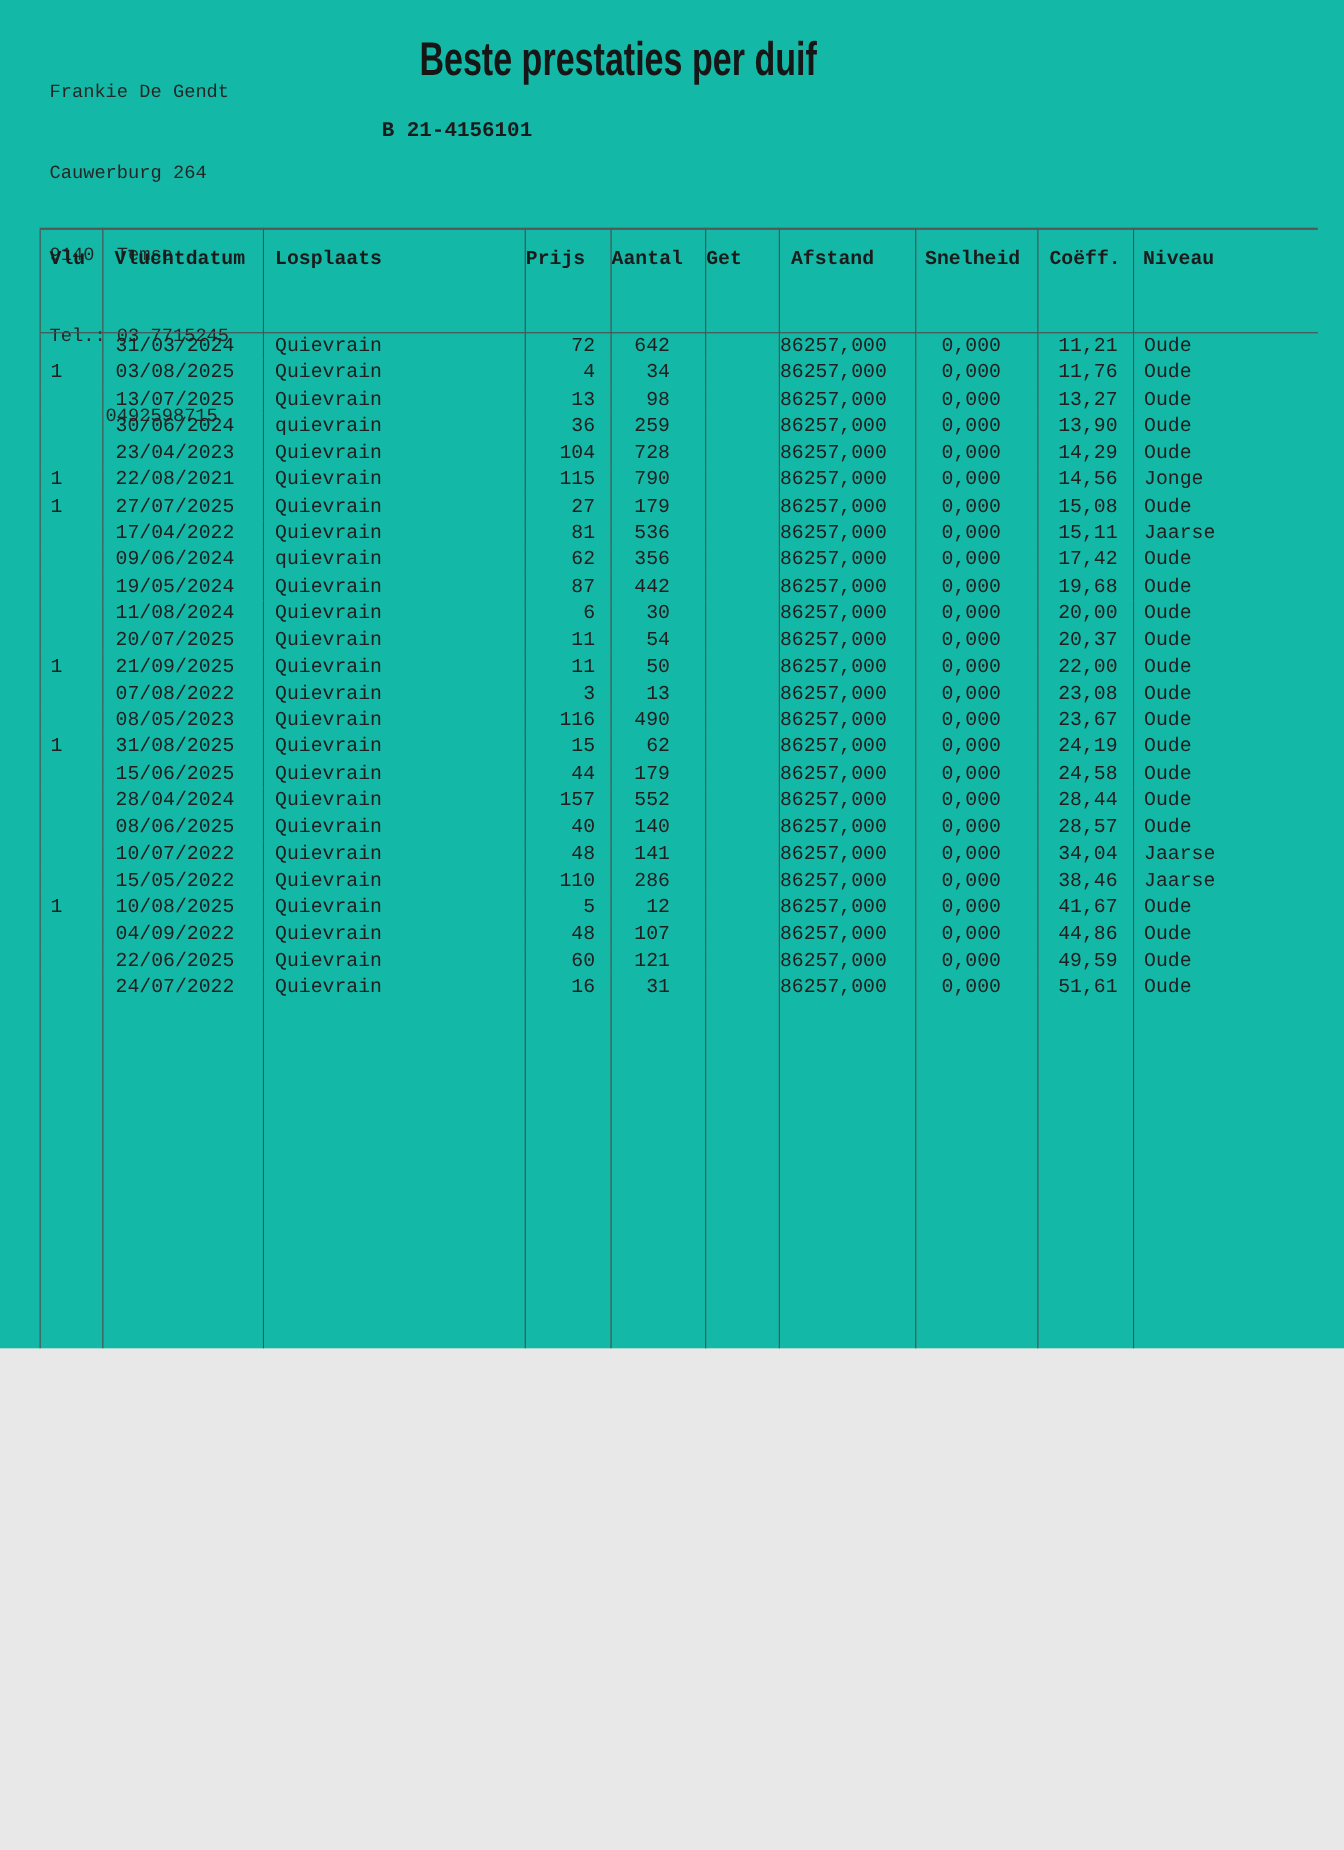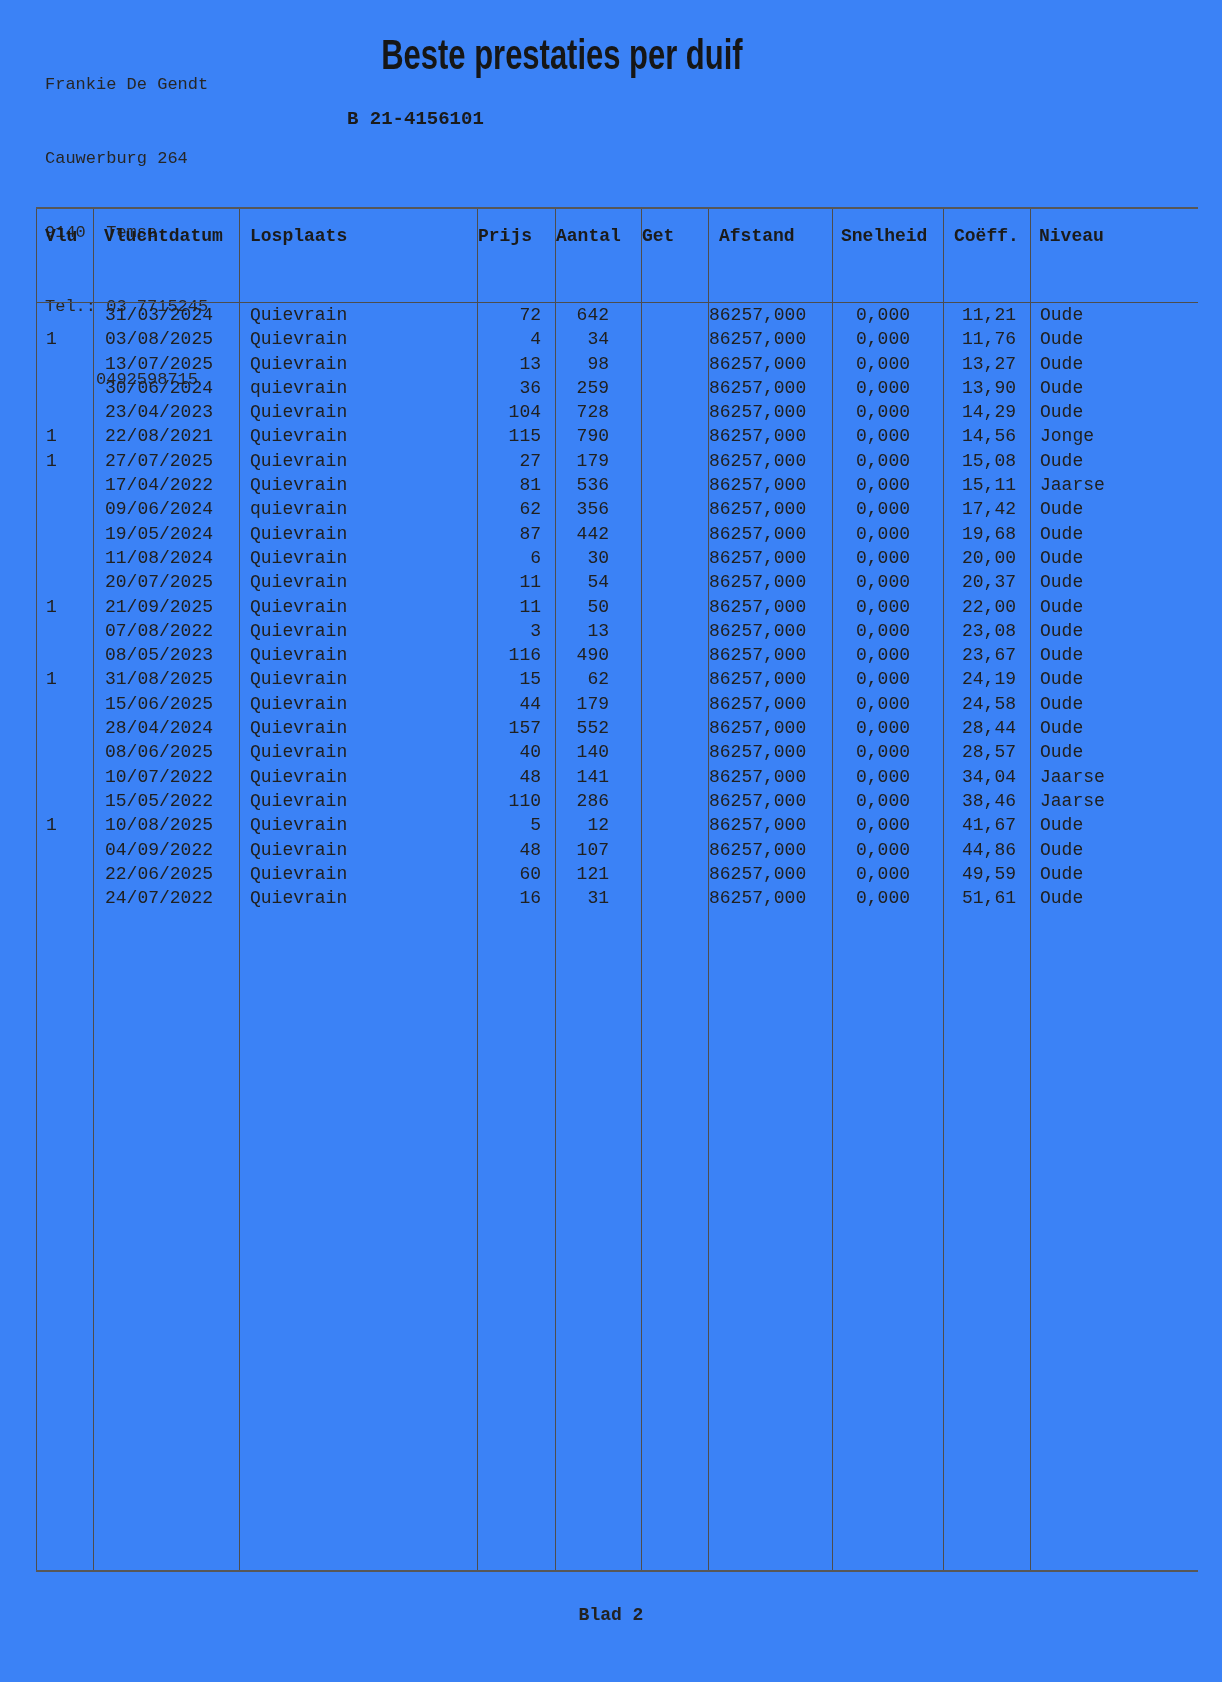--- a/index.html
+++ b/index.html
@@ -3,22 +3,22 @@
 <meta charset="utf-8">
 <style>
   html, body {
     margin: 0;
     padding: 0;
     background: #e8e8e8;
   }
   .page {
     position: relative;
     width: 1222px;
-    height: 1682px;
-    background: #3b82f6;
+    height: 1226px;
+    background: #14b8a6;
     overflow: hidden;
     font-family: "Liberation Mono", "DejaVu Sans Mono", monospace;
     color: #1f1f1f;
   }
 
   
   .sender {
     position: absolute;
     left: 45px;
     top: 24px;

